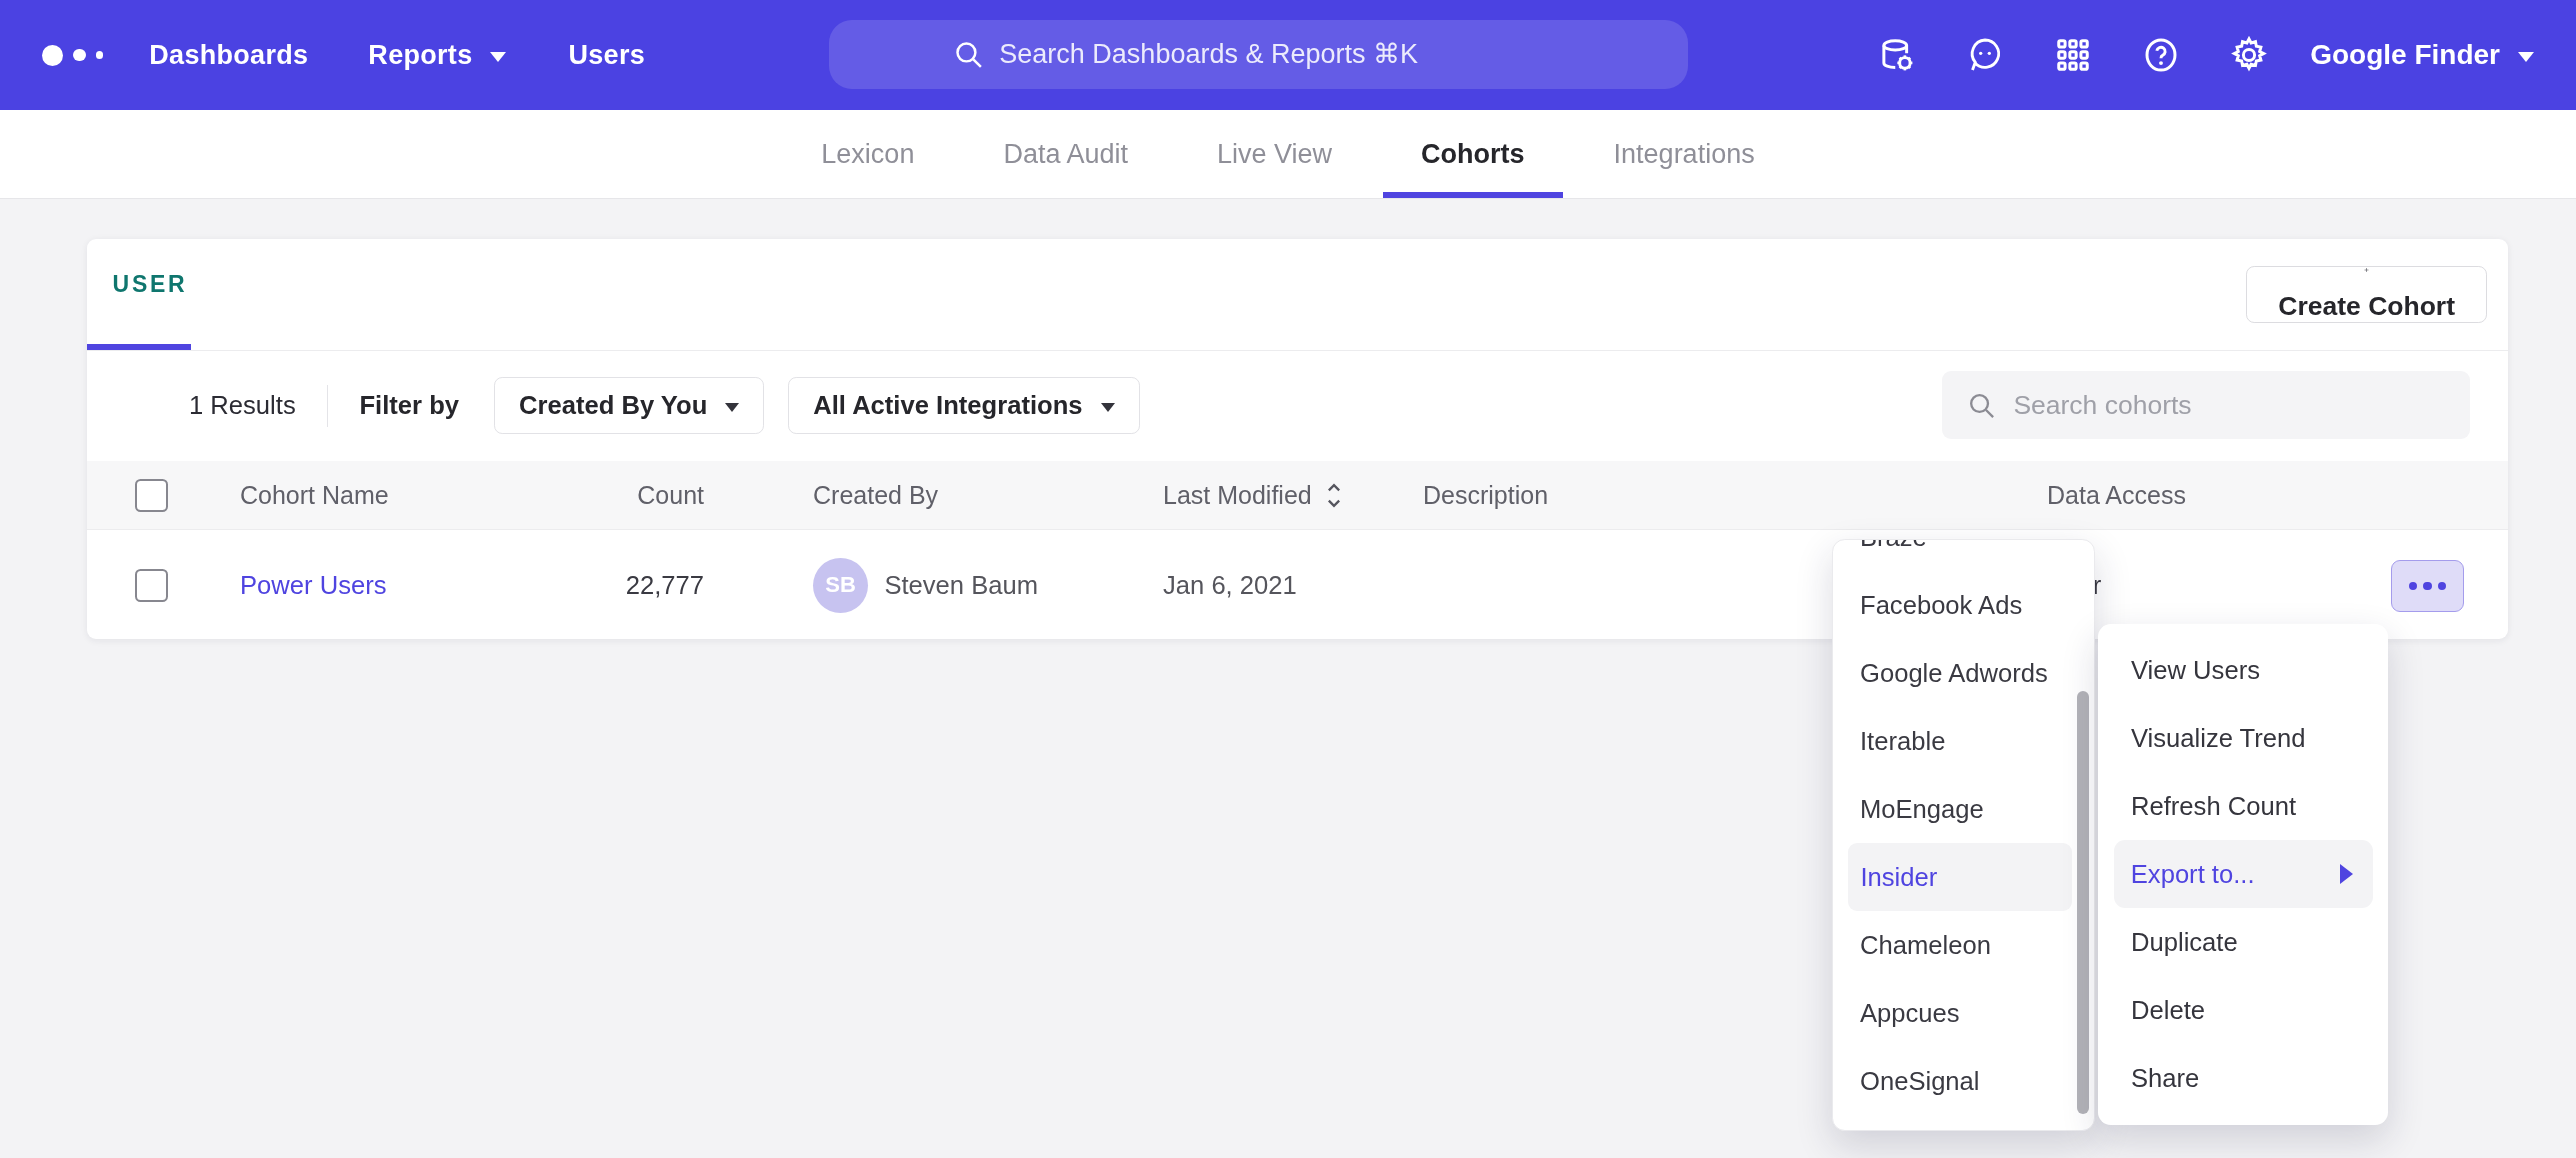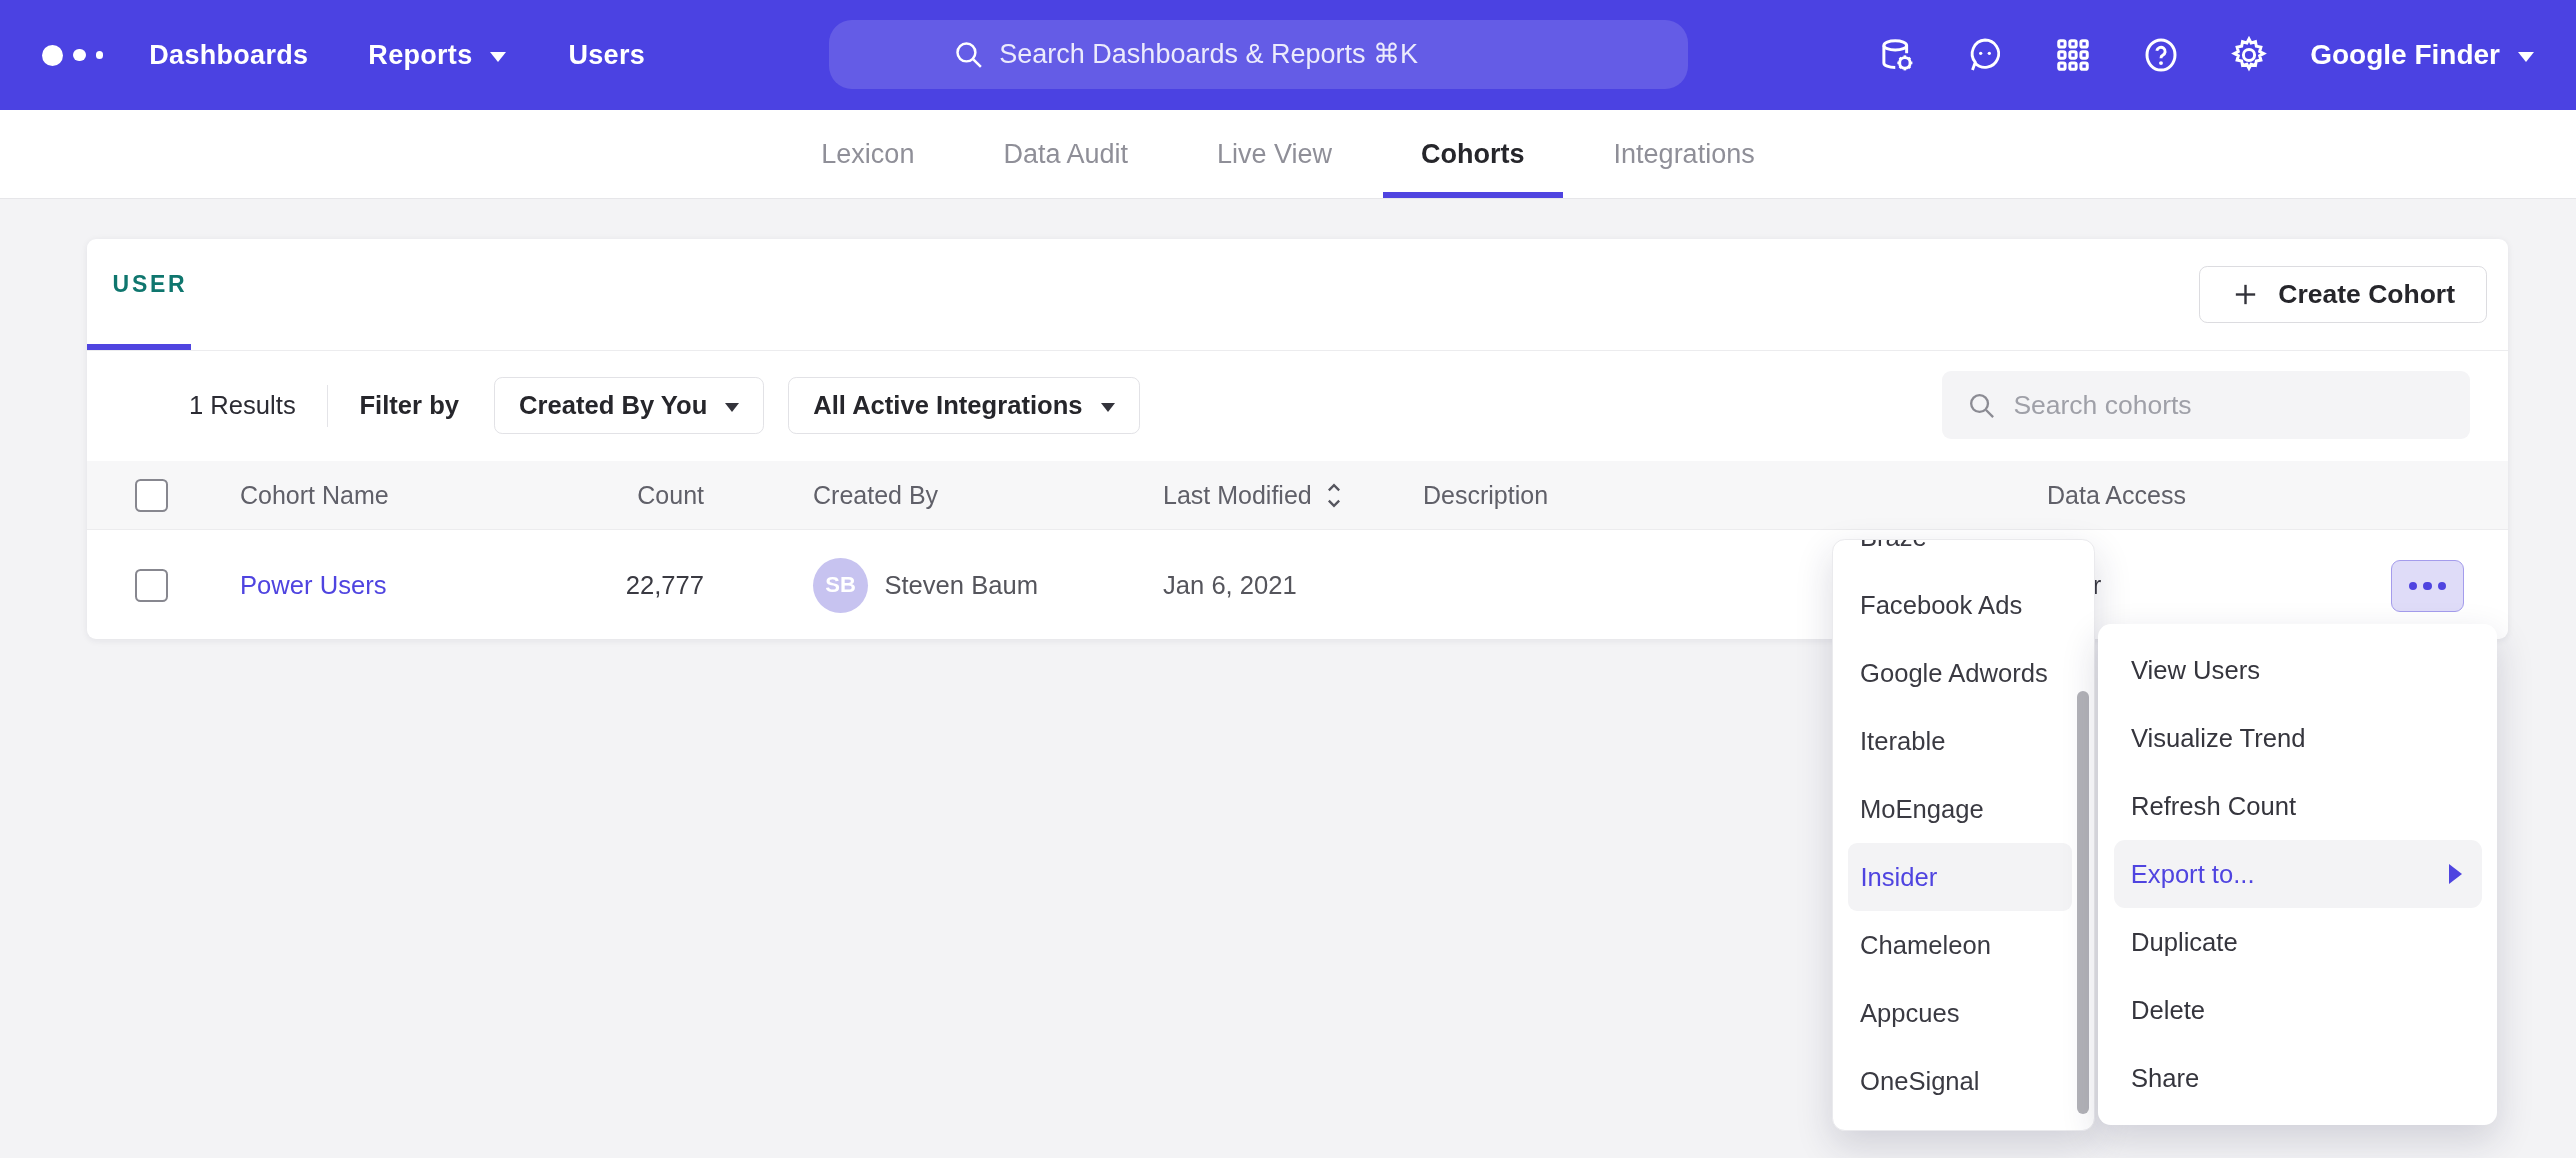--- a/index.html
+++ b/index.html
@@ -68,21 +68,21 @@
   .user-tab-label {
     position:absolute; left:25.6px; top:32px; font-size:23px; font-weight:700;
     letter-spacing:2.7px; color:#0f766e; cursor:pointer;
   }
   .user-tab-underline { position:absolute; left:0; top:105px; width:104px; height:6.4px; background:#4F44E0; }
   .card-div1 { position:absolute; left:0; right:0; top:111px; height:0.9px; background:#ECECEE; }
   .create-btn {
     position:absolute; right:21px; top:27px; height:57px; padding:0 31px;
     border:1.8px solid #DCDCE0; border-radius:8.2px; background:#fff;
     display:flex; align-items:center; gap:18px; cursor:pointer;
-    font-size:26.5px; font-weight:600; color:#26262B;
+    font-size:26.5px; font-weight:600; color:#26262B;flex-direction:column;
   }
   
   .filter-row { position:absolute; left:0; top:111px; width:100%; height:111px; display:flex; align-items:center; }
   .results-count { margin-left:102px; font-size:25.6px; font-weight:500; color:#2B2B33; }
   .vsep { width:1.8px; height:42px; background:#E4E4E8; margin:0 31px; }
   .filter-by { font-size:25.6px; font-weight:600; color:#26262B; margin-right:35px; }
   .filter-btn {
     height:57px; border:1.8px solid #E2E2E6; border-radius:8.2px; background:#fff;
     display:flex; align-items:center; padding:0 24px; margin-right:24px; cursor:pointer;
     font-size:25.6px; font-weight:600; color:#26262B;
@@ -144,21 +144,21 @@
     font-size:25.6px; color:#3A3A42; cursor:pointer; white-space:nowrap;
   }
   .sm-item.highlight {
     margin:0 22px 0 14.6px; padding-left:12.8px; background:#F3F3F5; border-radius:9px; color:#4F44E0;
   }
   .sm-scrollbar {
     position:absolute; right:4.6px; top:151px; width:12.8px; height:423px;
     background:#B3B3B8; border-radius:6.4px; cursor:pointer;
   }
   .ctxmenu {
-    position:absolute; left:2098px; top:624px; width:399px; height:501px;
+    position:absolute; left:2098px; top:624px; width:290px; height:501px;
     background:#fff; border-radius:12.8px; box-shadow:0 14.6px 37px rgba(30,30,70,0.16);
     padding-top:12px; z-index:11;
   }
   .cm-item {
     height:68px; display:flex; align-items:center; padding-left:33px;
     font-size:25.6px; color:#35353D; cursor:pointer;
   }
   .cm-item.highlight {
     margin:0 14.6px 0 16.4px; padding-left:16.4px; background:#F3F3F5; border-radius:11px; color:#4F44E0;
   }

